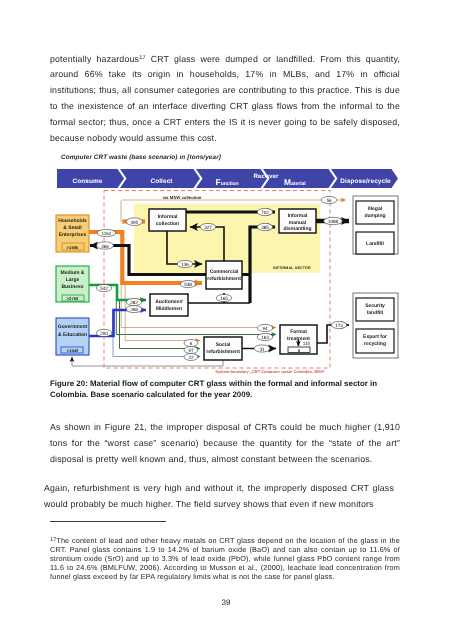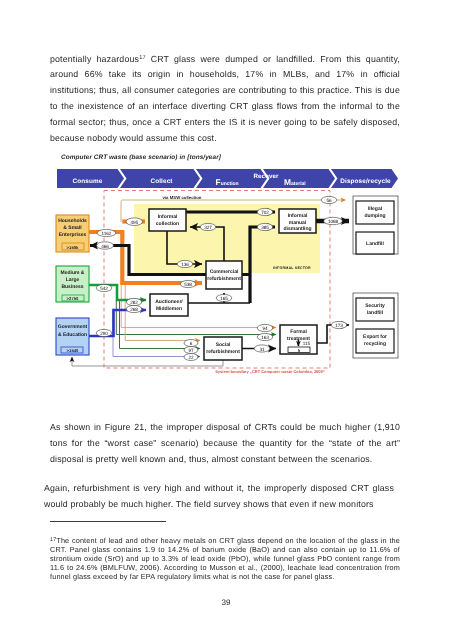--- a/index.html
+++ b/index.html
@@ -275,20 +275,21 @@
       <ellipse class="fv" cx="279" cy="48" rx="7.8" ry="3.6"></ellipse>
       <text class="fvt" x="279" y="50.2">56</text>
       </g>
       <g>
       <ellipse class="fv" cx="289" cy="173" rx="7.8" ry="3.6"></ellipse>
       <text class="fvt" x="289" y="175.2">173</text>
       </g>
     </svg>
   </div>
 
+  <div class="figcap">Figure 20: Material flow of computer CRT glass within the formal and informal sector in Colombia. Base scenario calculated for the year 2009.</div>
 
   <div class="para" id="p2">As shown in Figure 21, the improper disposal of CRTs could be much higher (1,910 tons for the “worst case” scenario) because the quantity for the “state of the art” disposal is pretty well known and, thus, almost constant between the scenarios.</div>
   <div class="para" id="p3">Again, refurbishment is very high and without it, the improperly disposed CRT glass would probably be much higher. The field survey shows that even if new monitors</div>
 
   <div class="fnrule"></div>
   <div class="fn"><span class="fnmark">17</span><span class="fntext">The content of lead and other heavy metals on CRT glass depend on the location of the glass in the CRT. Panel glass contains 1.9 to 14.2% of barium oxide (BaO) and can also contain up to 11.6% of strontium oxide (SrO) and up to 3.3% of lead oxide (PbO), while funnel glass PbO content range from 11.6 to 24.6% (BMLFUW, 2006). According to Musson et al., (2000), leachate lead concentration from funnel glass exceed by far EPA regulatory limits what is not the case for panel glass.</span></div>
 
   <div class="pagenum">39</div>
 </div>
 

